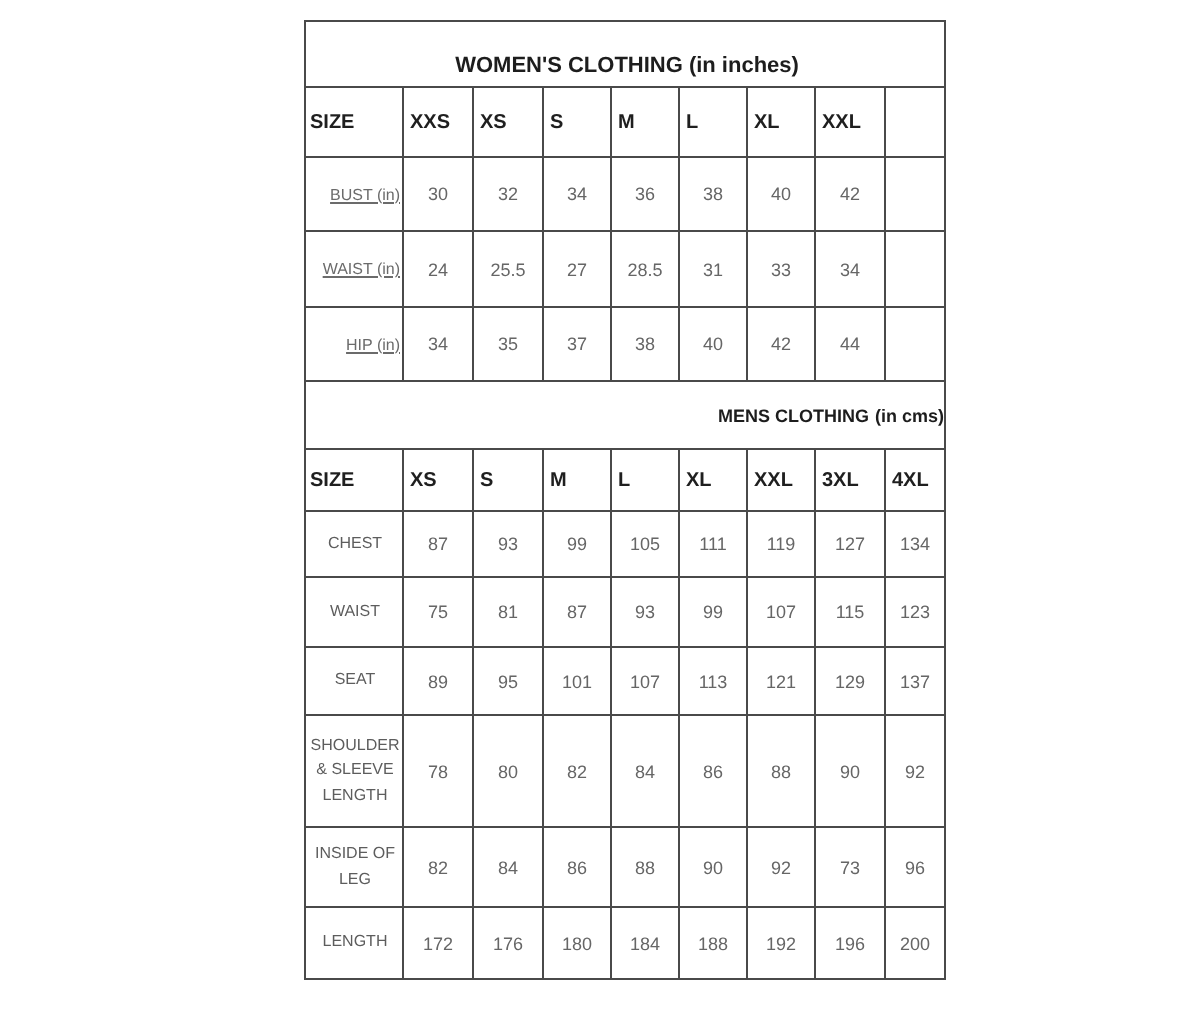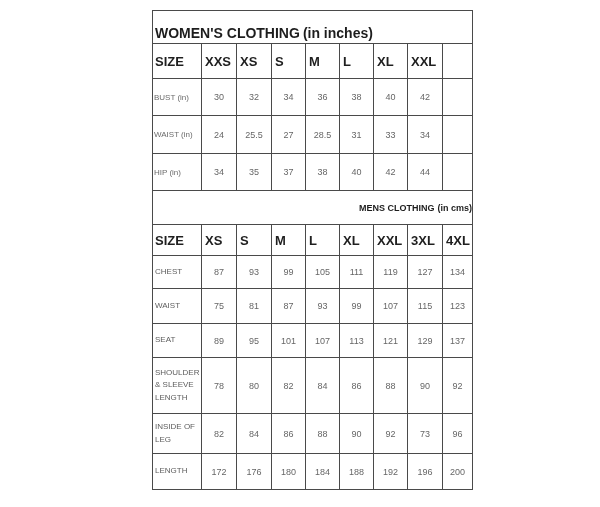--- a/index.html
+++ b/index.html
@@ -21,49 +21,50 @@
     table-layout: fixed;
     width: 320px;
   }
   table.sizing td {
     border: 1px solid #4a4a4a;
     vertical-align: middle;
     overflow: hidden;
     background: #ffffff;
   }
   td.title-left {
-    text-align: left;
+    text-align: center;
     padding: 12px 0 0 2px;
-    font-size: 14px;
+    font-size: 11px;
     color: #1d1d1d;
   }
   td.title-center {
     text-align: right;
     padding: 0;
     font-size: 9px;
     color: #1d1d1d;
   }
   .title-bold { font-weight: bold; }
   .title-note { font-weight: bold; margin-left: 3px; }
   td.size-cell {
     font-weight: bold;
-    font-size: 13px;
+    font-size: 10px;
     color: #1f1f1f;
     text-align: left;
     padding: 0 0 0 3px;
   }
   td.size-cell.first { padding-left: 2px; }
   td.label-center {
-    text-align: left;
+    text-align: right;
     font-size: 8px;
     color: #6b6b6b;
     padding: 0 1px;
+    text-decoration: underline;
   }
   td.label-left {
-    text-align: left;
+    text-align: center;
     font-size: 8px;
     color: #5d5d5d;
     padding: 0 1px 0 2px;
     line-height: 1.55;
     text-transform: uppercase;
   }
   td.value {
     text-align: center;
     font-size: 9px;
     color: #666666;

